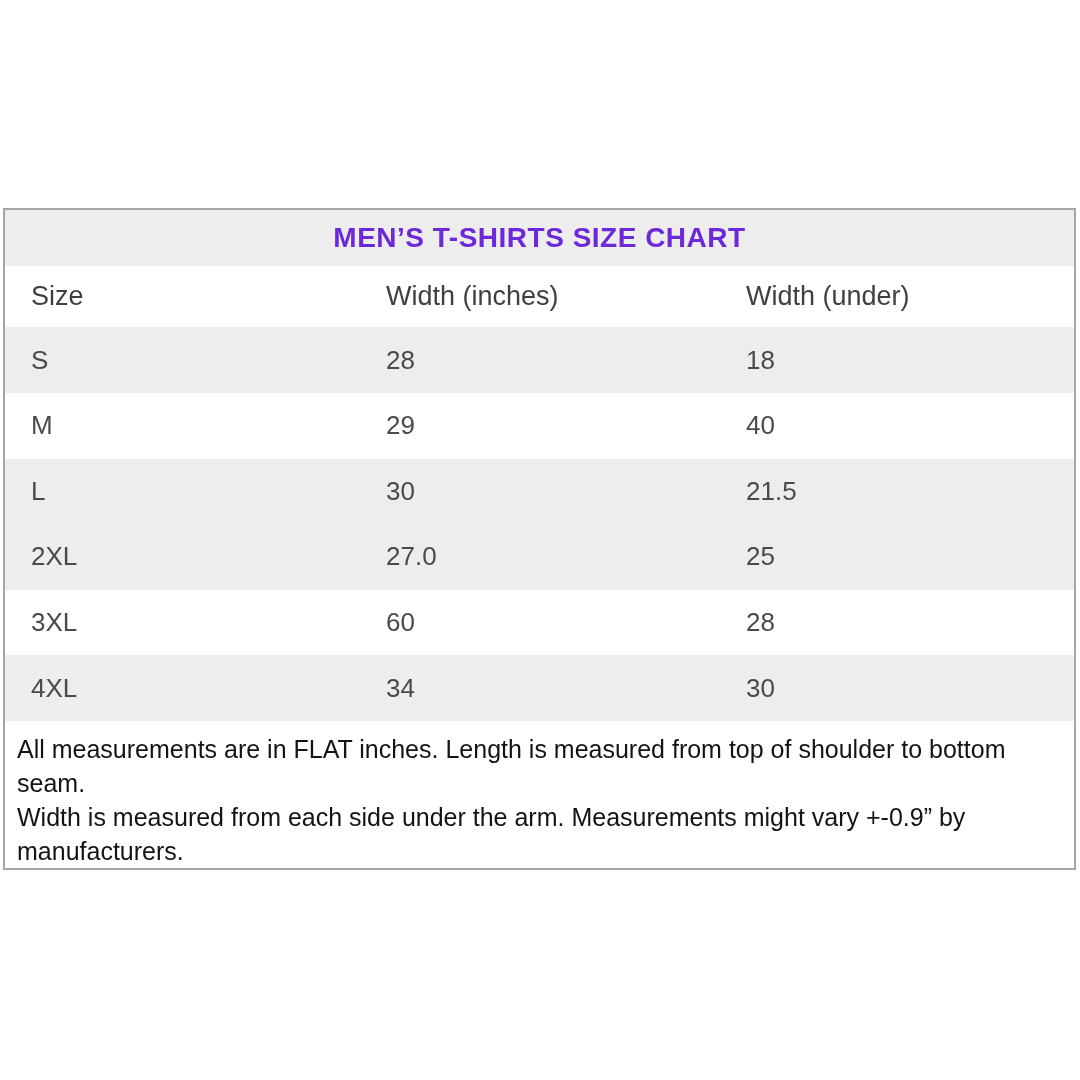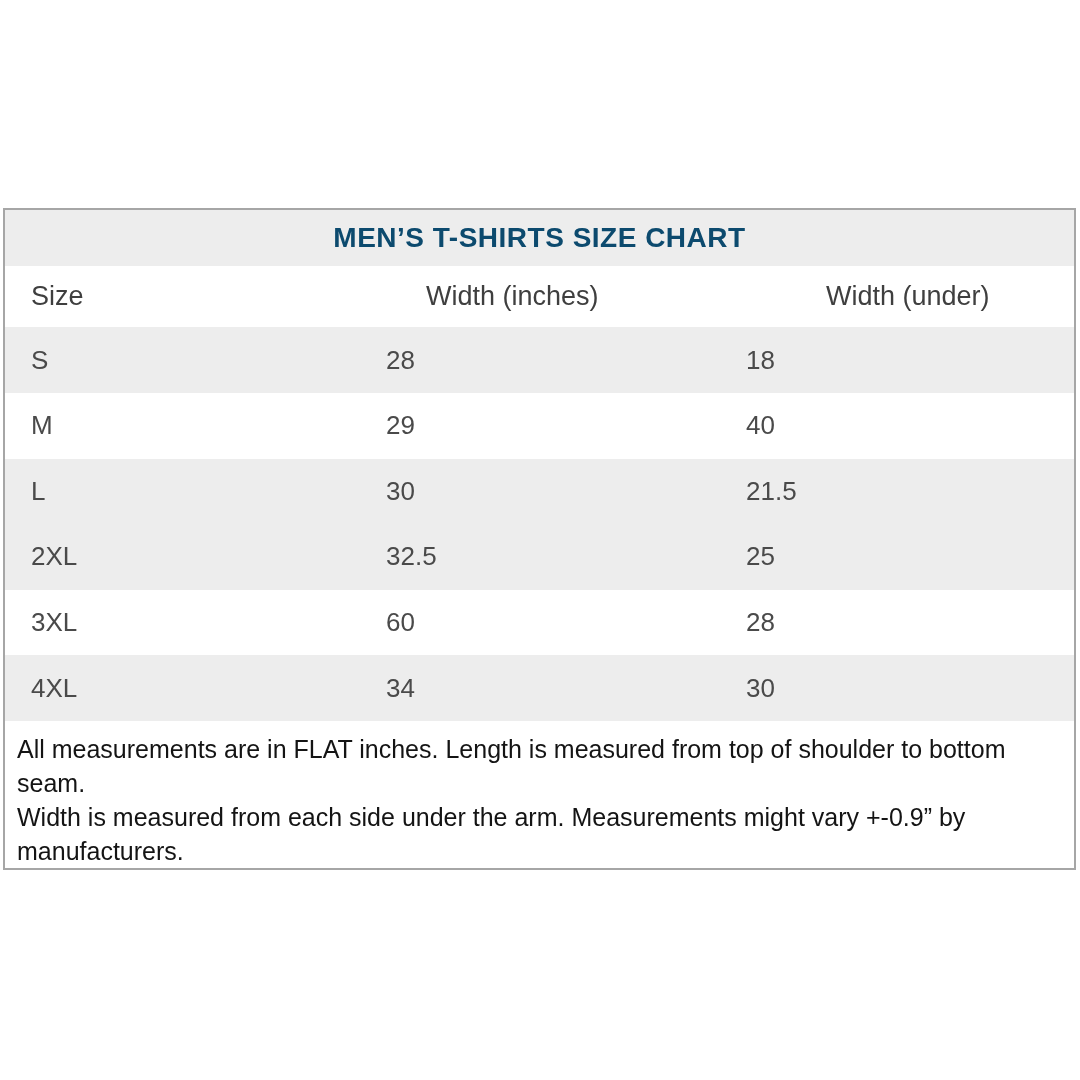--- a/index.html
+++ b/index.html
@@ -21,35 +21,34 @@
   .title-row {
     height: 56px;
     background: #ededed;
     display: flex;
     align-items: center;
     justify-content: center;
   }
   .title-row .title {
     font-size: 28px;
     font-weight: bold;
-    color: #0c4a6e;
+    color: #6d28d9;
     letter-spacing: 0.5px;
   }
   .grid-row {
     display: grid;
     grid-template-columns: 355px 360px 1fr;
     align-items: center;
   }
   .grid-row > div { padding-left: 26px; }
   .header-row {
     height: 62px;
     background: #ffffff;
     font-size: 27px;
     color: #3f3f3f;
-    gap: 40px;
   }
   .data-row {
     height: 66px;
     font-size: 26px;
     color: #4a4a4a;
     background: #ffffff;
   }
   .data-row.stripe { background: #ededed; }
   .footnote {
     flex: 1;
@@ -89,21 +88,21 @@
 
   <div class="grid-row data-row stripe">
     <div>L</div>
     <div>30</div>
     <div>21.5</div>
   </div>
 
 
   <div class="grid-row data-row stripe">
     <div>2XL</div>
-    <div>32.5</div>
+    <div>27.0</div>
     <div>25</div>
   </div>
 
   <div class="grid-row data-row">
     <div>3XL</div>
     <div>60</div>
     <div>28</div>
   </div>
 
   <div class="grid-row data-row stripe">

